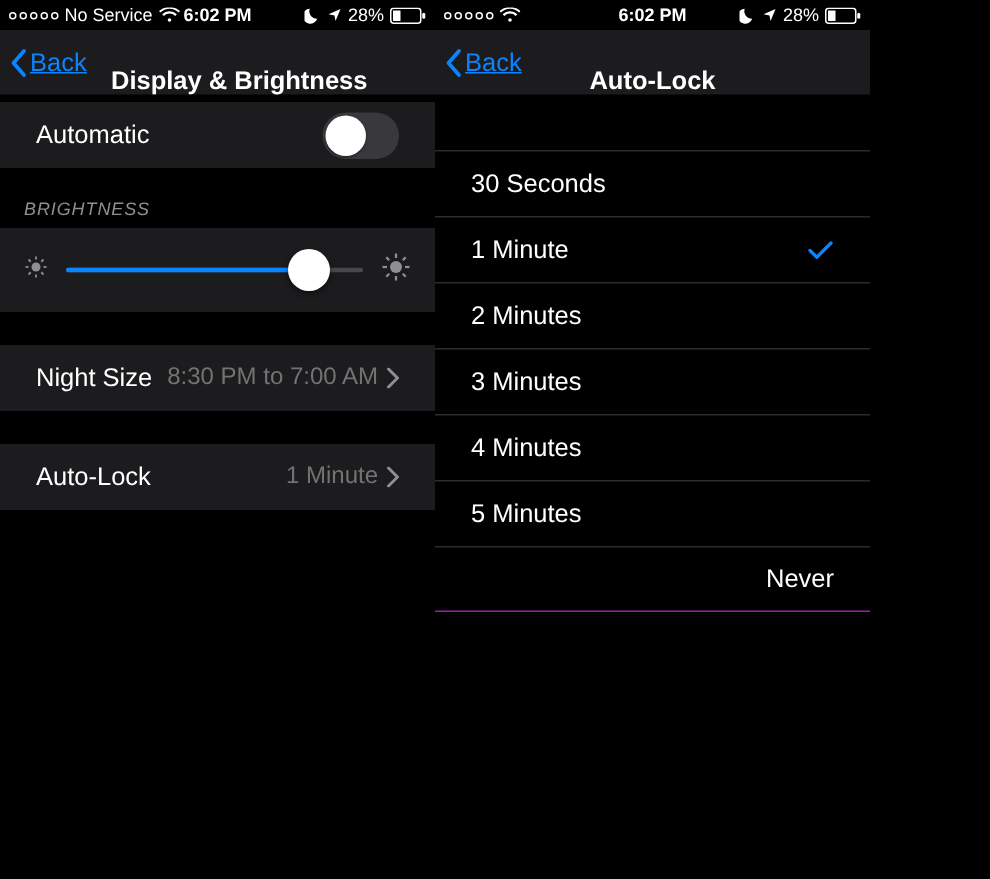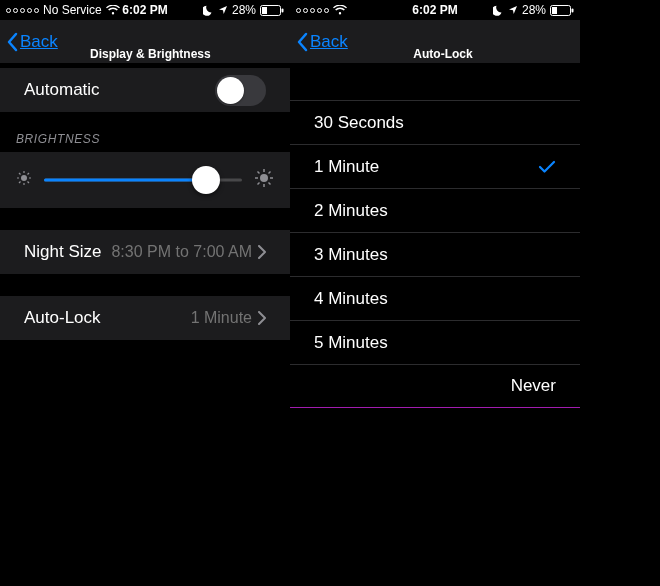--- a/index.html
+++ b/index.html
@@ -12,21 +12,21 @@
   .sb-left, .sb-right { display: flex; align-items: center; gap: 4px; }
   .sb-center { position: absolute; left: 0; right: 0; text-align: center; font-size: 12px; font-weight: 600; pointer-events: none; }
   .dots { display: flex; gap: 2px; }
   .dot { width: 5px; height: 5px; border-radius: 50%; border: 1px solid #fff; }
   .wifi svg, .moon svg, .loc svg, .batt svg { display: block; }
 
   
   .navbar { height: 44px; display: flex; align-items: center; position: relative; background: #1c1c1e; border-bottom: 1px solid #000; }
   .back { display: flex; align-items: flex-start; color: #0a84ff; font-size: 17px; padding-left: 6px; cursor: pointer; text-decoration: underline; }
   .back svg { margin-right: 2px; }
-  .navtitle { position: absolute; left: 16px; right: 0; text-align: center; color: #fff; font-size: 12px; font-weight: 600; pointer-events: none; margin-top: 24px; }
+  .navtitle { position: absolute; left: 0; right: 0; text-align: center; color: #fff; font-size: 17px; font-weight: 600; pointer-events: none; margin-top: 24px; }
   .phone.left .navtitle { text-align: left; padding-left: 74px; }
 
   .content { background: #000; }
   .spacer { height: 22px; background: #000; }
   .spacer-sm { height: 4px; background: #000; }
 
   .section-header { color: #8e8e93; font-size: 12px; letter-spacing: 0.6px; padding: 20px 16px 6px 16px; text-transform: uppercase; background: #000; font-style: italic; }
 
   .cell { background: #1c1c1e; min-height: 44px; display: flex; align-items: center; padding: 0 24px; color: #fff; font-size: 17px; position: relative; }
   .cell + .cell { border-top: 1px solid #2c2c2e; }

